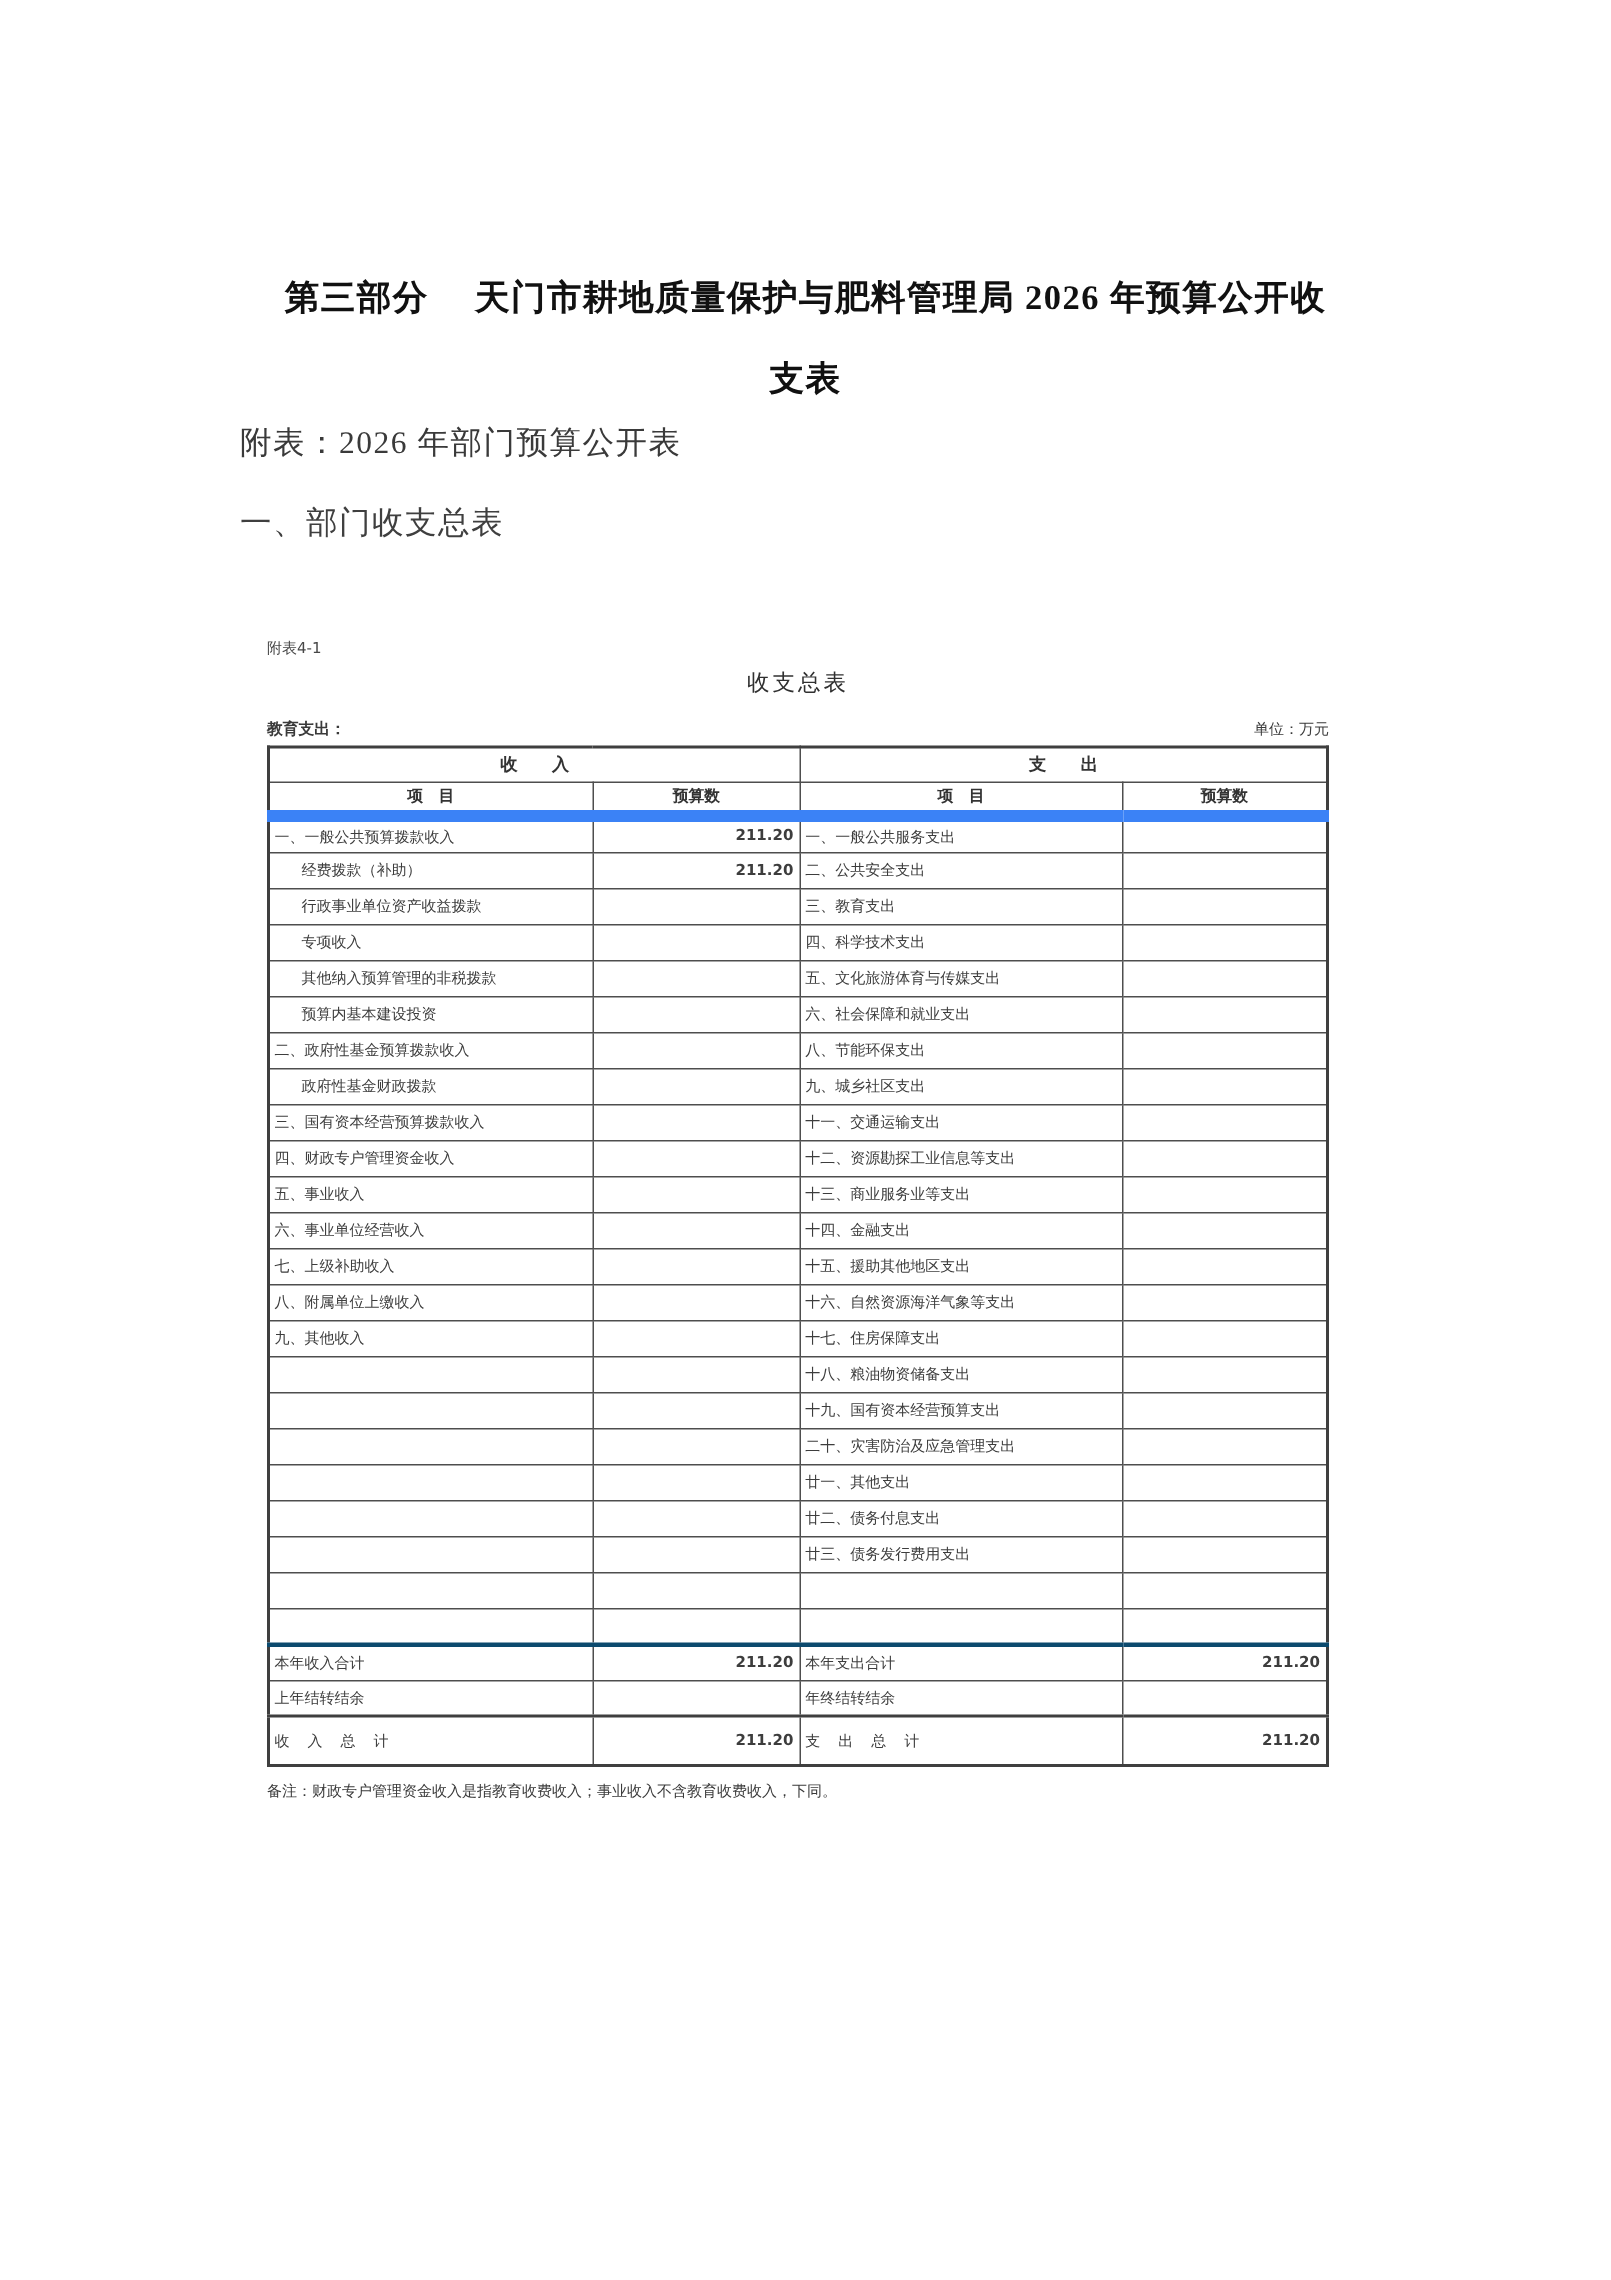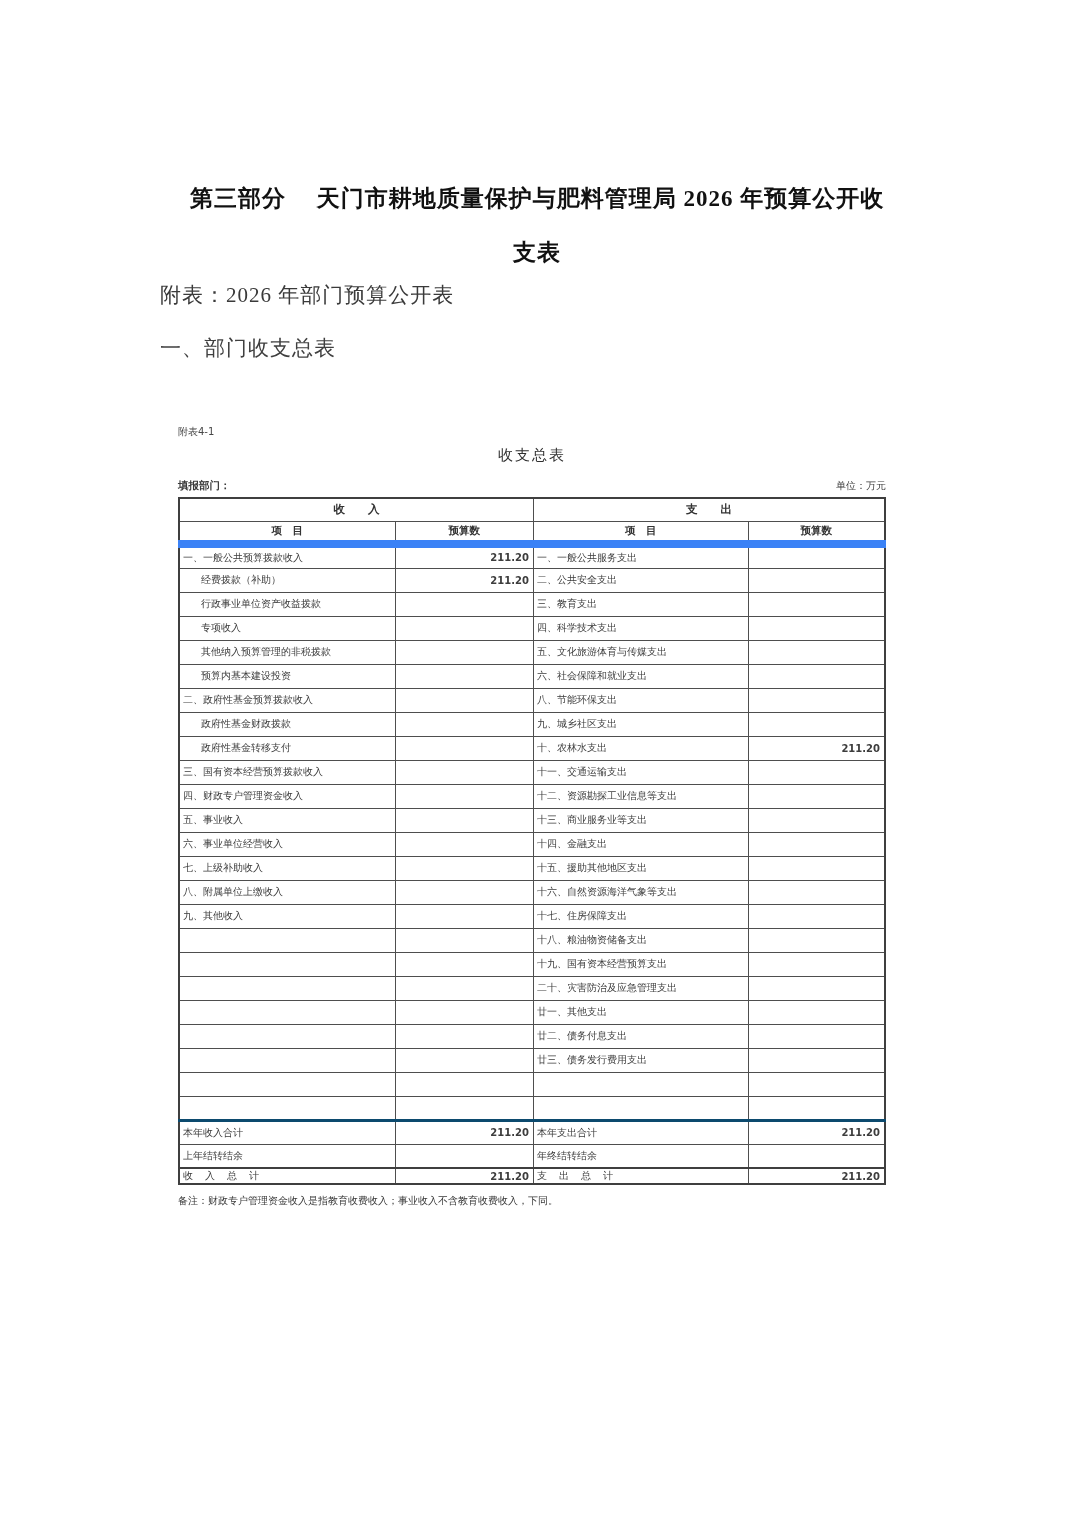--- a/index.html
+++ b/index.html
@@ -81,21 +81,21 @@
     text-align: center;
     border-bottom: 8px solid #3b82f6;
   }
   td.item { text-align: left; padding-left: 3px; }
   td.item.indent { padding-left: 21px; }
   td.amount {
     text-align: right; padding-right: 4px;
     font-weight: bold; font-size: 10.5px; color: #2e2e2e;
   }
   tr.summary-first td { border-top: 3px solid #0c4a6e; }
-  tr.summary-last td  { border-top: 2px solid #3f3f3f; height: 16px; }
+  tr.summary-last td  { border-top: 2px solid #3f3f3f; height: 33px; }
   tr.summary-last td.item { letter-spacing: 1px; }
 
   .sheet-note {
     margin-top: 9px;
     font-size: 10px; color: #3a3a3a;
   }
 </style>
 </head>
 <body>
 
@@ -104,21 +104,21 @@
   <div>支表</div>
 </div>
 
 <div class="doc-subtitle">附表：2026 年部门预算公开表</div>
 <div class="doc-section">一、部门收支总表</div>
 
 <div class="sheet">
   <div class="sheet-ref">附表4-1</div>
   <div class="sheet-title">收支总表</div>
   <div class="sheet-meta">
-    <span class="dept">填报部门：</span>
+    <span class="dept">教育支出：</span>
     <span class="unit">单位：万元</span>
   </div>
 
   <table class="budget">
     <colgroup>
       <col class="c-item">
         <col class="c-amount">
         <col class="c-item2">
         <col class="c-amount2">
     </colgroup>
@@ -177,26 +177,20 @@
           <td class="item">八、节能环保支出</td>
           <td class="amount"></td>
         </tr>
         <tr>
           <td class="item indent">政府性基金财政拨款</td>
           <td class="amount"></td>
           <td class="item">九、城乡社区支出</td>
           <td class="amount"></td>
         </tr>
         <tr>
-          <td class="item indent">政府性基金转移支付</td>
-          <td class="amount"></td>
-          <td class="item">十、农林水支出</td>
-          <td class="amount">211.20</td>
-        </tr>
-        <tr>
           <td class="item">三、国有资本经营预算拨款收入</td>
           <td class="amount"></td>
           <td class="item">十一、交通运输支出</td>
           <td class="amount"></td>
         </tr>
         <tr>
           <td class="item">四、财政专户管理资金收入</td>
           <td class="amount"></td>
           <td class="item">十二、资源勘探工业信息等支出</td>
           <td class="amount"></td>

